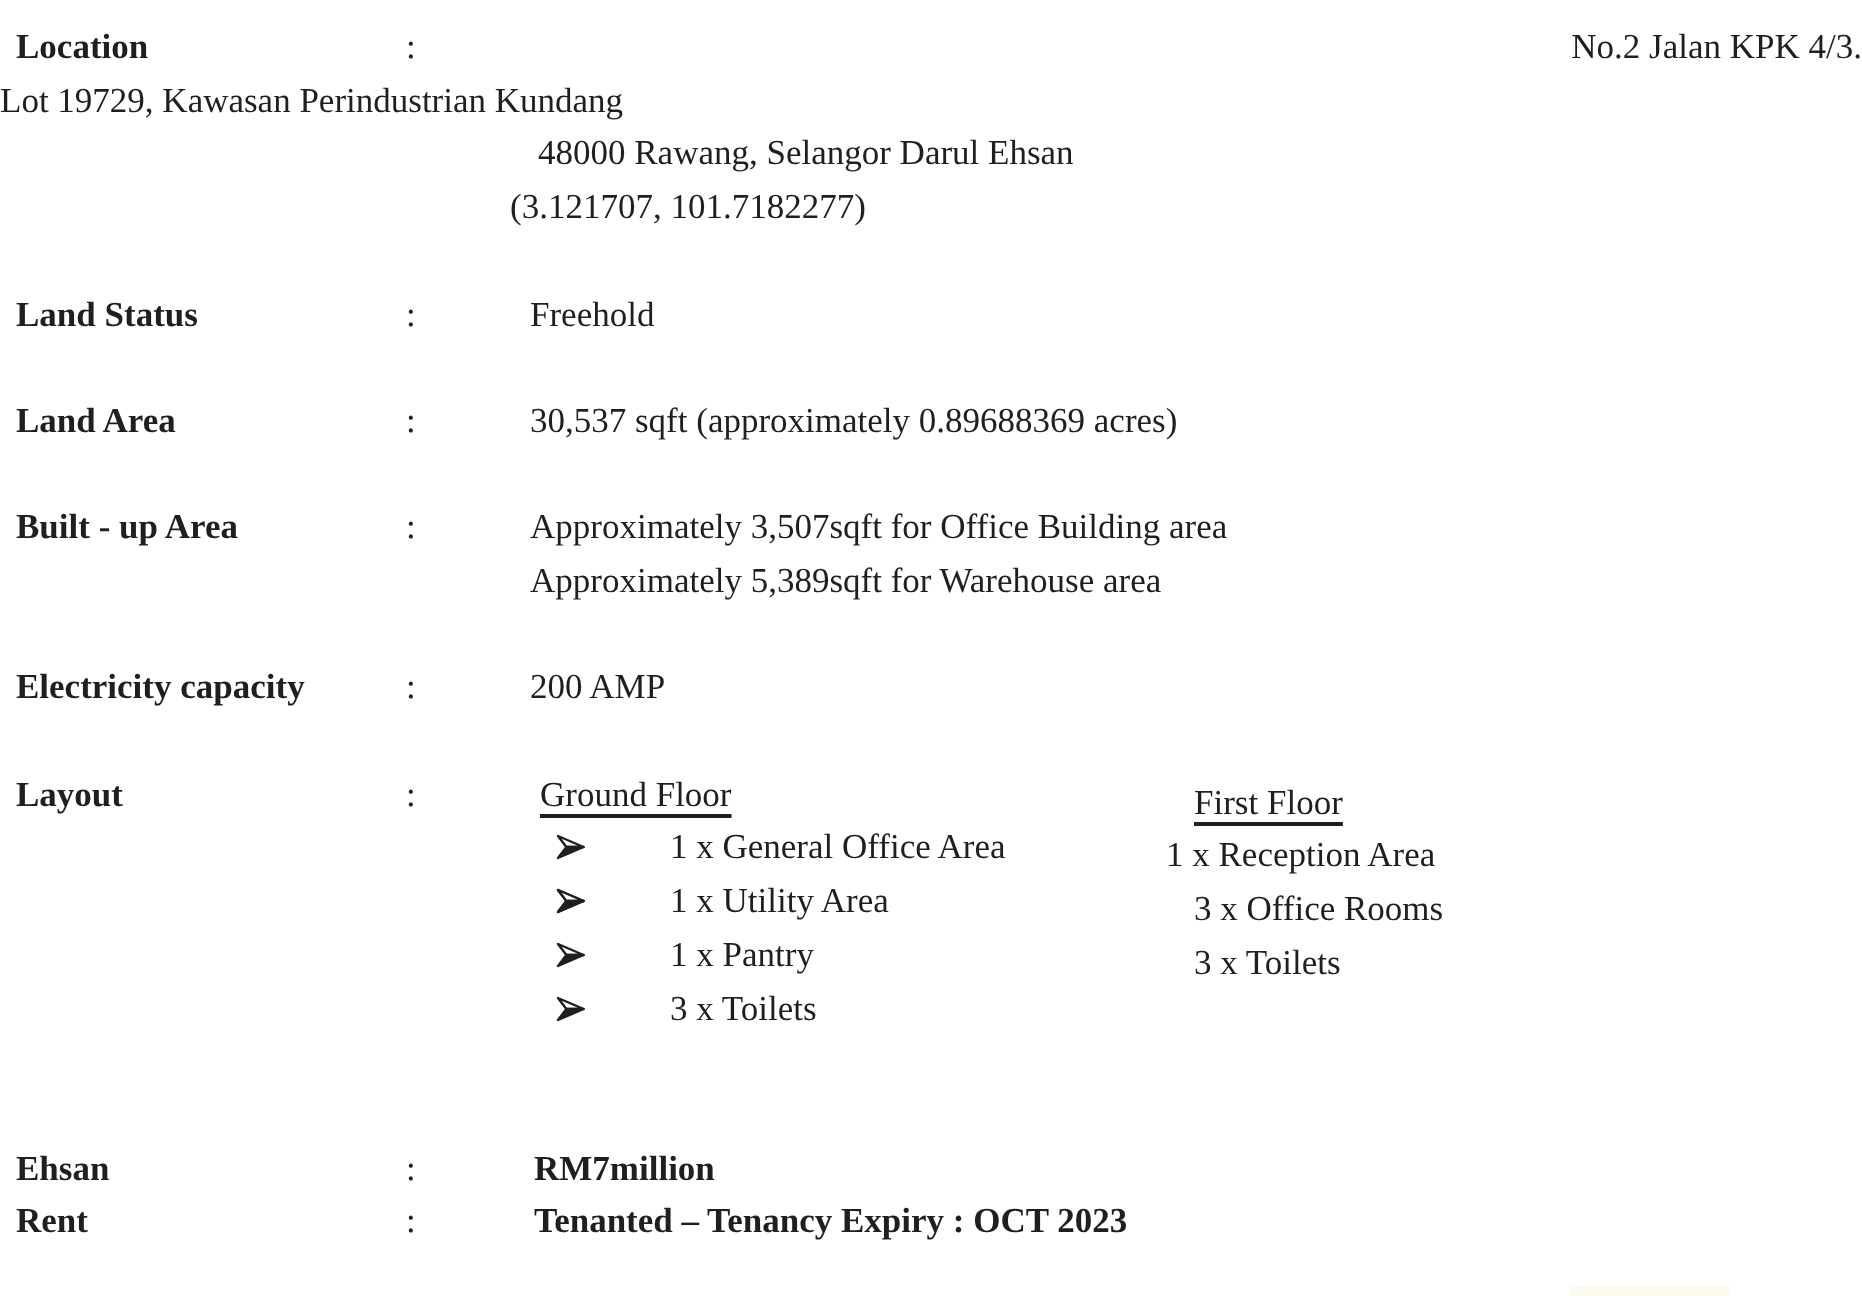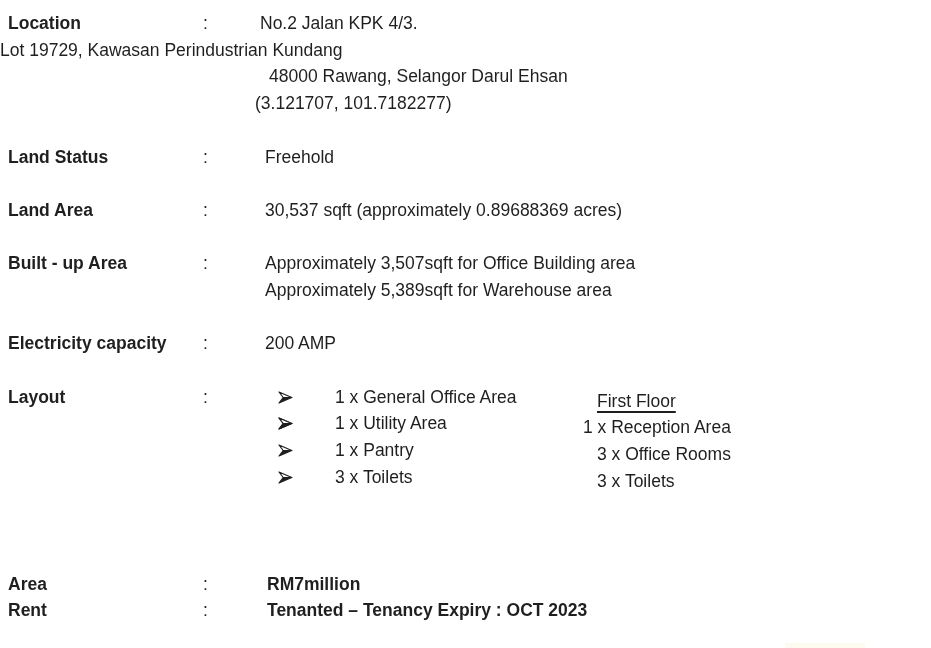--- a/index.html
+++ b/index.html
@@ -2,21 +2,21 @@
 <html><head>
 <meta charset="utf-8">
 <style>
   html, body { margin: 0; padding: 0; background: #ffffff; }
   .page {
     position: relative;
     width: 931px;
     height: 648px;
     background: #ffffff;
     overflow: hidden;
-    font-family: Liberation Sans, sans-serif;
+    font-family: Liberation Serif, serif;
     font-size: 17.5px;
     line-height: 26.7px;
     color: #1f1f1f;
     box-sizing: border-box;
     padding-top: 10px;
   }
   .row { position: relative; }
   .row .label {
     position: absolute;
     left: 8px;
@@ -27,21 +27,21 @@
   .row .colon {
     position: absolute;
     left: 203px;
     top: 0;
   }
   .gap-after { margin-bottom: 26.7px; }
   .value { margin-left: 265px; white-space: nowrap; }
   .value-bold { margin-left: 267px; font-weight: 700; white-space: nowrap; }
 
   
-  .loc-lines > div:nth-child(1) { margin-left: 260px; }
+  .loc-lines > div:nth-child(1) { margin-left: 260px; text-align: right; }
   .loc-lines > div:nth-child(2) { }
   .loc-lines > div:nth-child(3) { margin-left: 269px; }
   .loc-lines > div:nth-child(4) { margin-left: 255px; }
 
   
   .builtup-lines > div { margin-left: 265px; }
 
   
   .layout-row { min-height: 160.2px; }
   .gf-col { margin-left: 270px; }
@@ -118,20 +118,21 @@
     <span class="label">Electricity capacity</span>
     <span class="colon">:</span>
     <div class="value">200 AMP</div>
   </div>
 
   <div class="row layout-row gap-after">
     <span class="label">Layout</span>
     <span class="colon">:</span>
 
     <div class="gf-col">
+      <div class="floor-title">Ground Floor</div>
       <div class="gf-item">
         <span class="bullet">
             <svg width="15" height="13" viewBox="0 0 15 13">
               <path d="M1 1 L13.8 6.5 L5.2 6.5 Z" fill="#ffffff" stroke="#1f1f1f" stroke-width="1.2" stroke-linejoin="round"></path>
               <path d="M1 12 L13.8 6.5 L5.2 6.5 Z" fill="#1f1f1f" stroke="#1f1f1f" stroke-width="1.2" stroke-linejoin="round"></path>
             </svg>
           </span>
         <span>1 x General Office Area</span>
       </div>
       <div class="gf-item">
@@ -173,21 +174,21 @@
 
     <div class="ff-col">
       <div class="floor-title ff-title">First Floor</div>
       <div class="ff-item">1 x Reception Area</div>
       <div class="ff-item indented">3 x Office Rooms</div>
       <div class="ff-item indented">3 x Toilets</div>
     </div>
   </div>
 
   <div class="row">
-    <span class="label">Area</span>
+    <span class="label">Ehsan</span>
     <span class="colon">:</span>
     <div class="value-bold">RM7million</div>
   </div>
 
   <div class="row">
     <span class="label">Rent</span>
     <span class="colon">:</span>
     <div class="value-bold">Tenanted – Tenancy Expiry : OCT 2023</div>
   </div>
 

